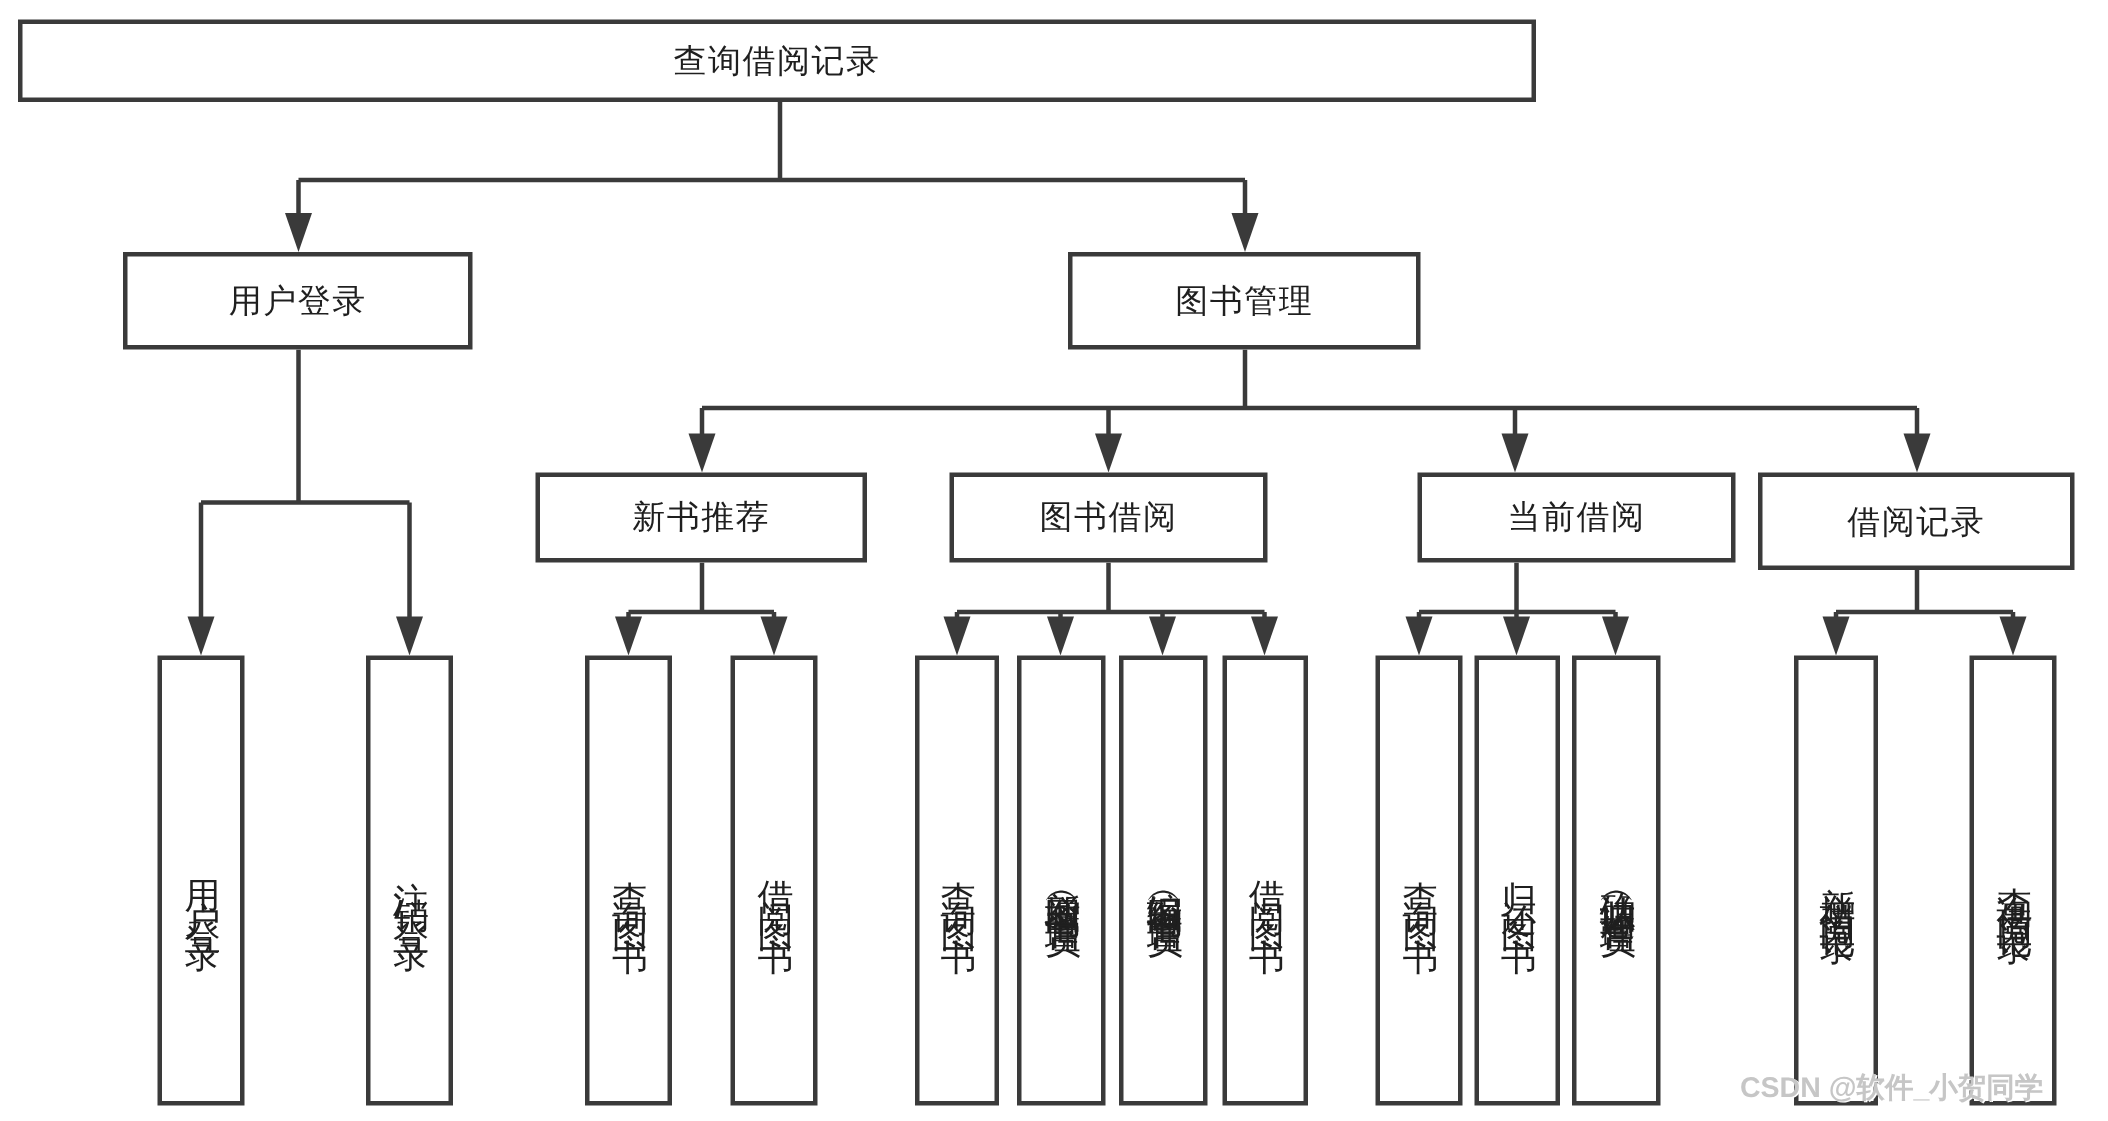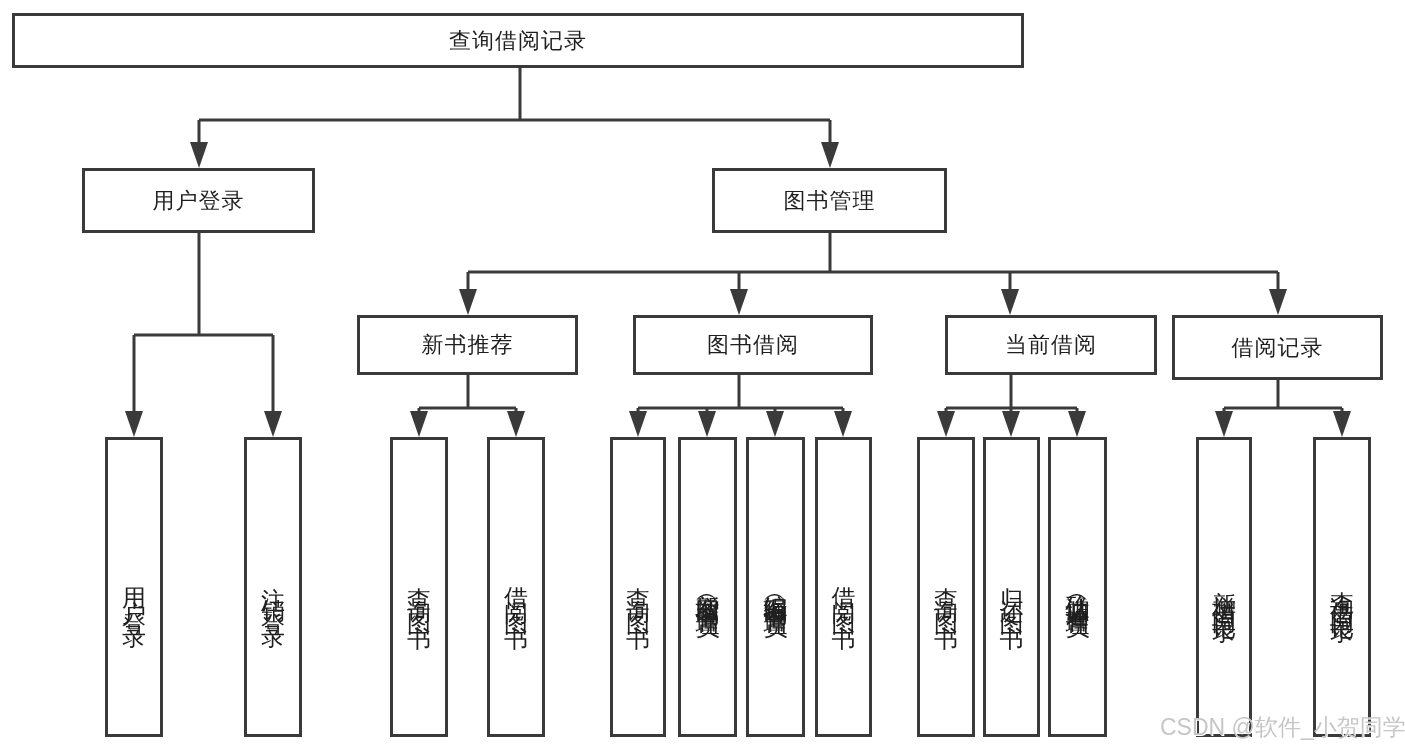--- a/index.html
+++ b/index.html
@@ -47,24 +47,25 @@
     line-height: 1;
   }
   .ls4 { letter-spacing: 13px; text-indent: 13px; }
   .ls6 { letter-spacing: 6px;  text-indent: 6px; }
   .ls9 { letter-spacing: 3px;  text-indent: 3px; }
   .watermark {
     position: absolute;
     left: 1160px;
     top: 712px;
     z-index: 3;
-    font-size: 23px;
+    font-size: 19px;
     color: #c6c6c6;
     text-shadow: 1px 1px 0 #ffffff;
     white-space: nowrap;
+    font-weight: bold;
   }
 </style>
 </head>
 <body>
 
 <div class="canvas">
 
   <svg class="connectors" width="1405" height="747" viewBox="0 0 1405 747">
     <defs>
       <polygon id="arrowhead" points="-9,-26 9,-26 0,0"></polygon>
@@ -107,21 +108,21 @@
       <use href="#arrowhead" transform="translate(1342,437)"></use>
     </g>
   </svg>
 
   <div class="node hbox" style="left:12px; top:13px; width:1012px; height:55px;">查询借阅记录</div>
 
   <div class="node hbox" style="left:82px; top:168px; width:233px; height:65px;">用户登录</div>
   <div class="node hbox" style="left:712px; top:168px; width:235px; height:65px;">图书管理</div>
 
   <div class="node hbox" style="left:357px; top:315px; width:221px; height:60px;">新书推荐</div>
-  <div class="node hbox" style="left:633px; top:315px; width:240px; height:60px;">图书借阅</div>
+  <div class="node hbox" style="left:633px; top:315px; width:212px; height:60px;">图书借阅</div>
   <div class="node hbox" style="left:905px; top:315px; width:212px; height:60px;margin-left:40px;">当前借阅</div>
   <div class="node hbox" style="left:1172px; top:315px; width:211px; height:65px;">借阅记录</div>
 
   <div class="node vbox ls4" style="left:105px;">用户登录</div>
   <div class="node vbox ls4" style="left:244px;">注销登录</div>
 
   <div class="node vbox ls4" style="left:390px;">查询图书</div>
   <div class="node vbox ls4" style="left:487px;">借阅图书</div>
 
   <div class="node vbox ls4" style="left:610px; width:56px;">查询图书</div>

